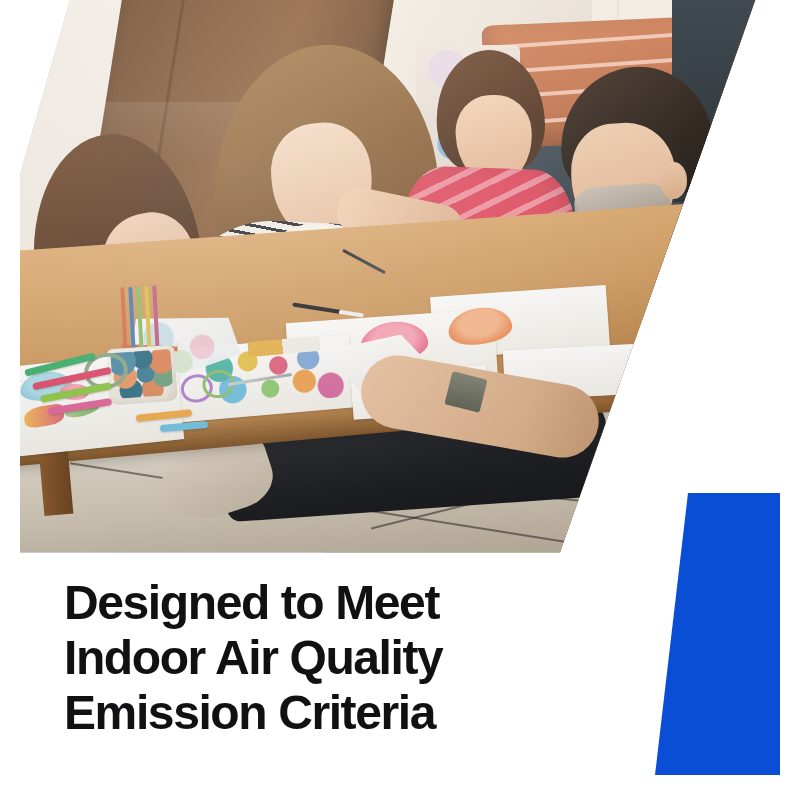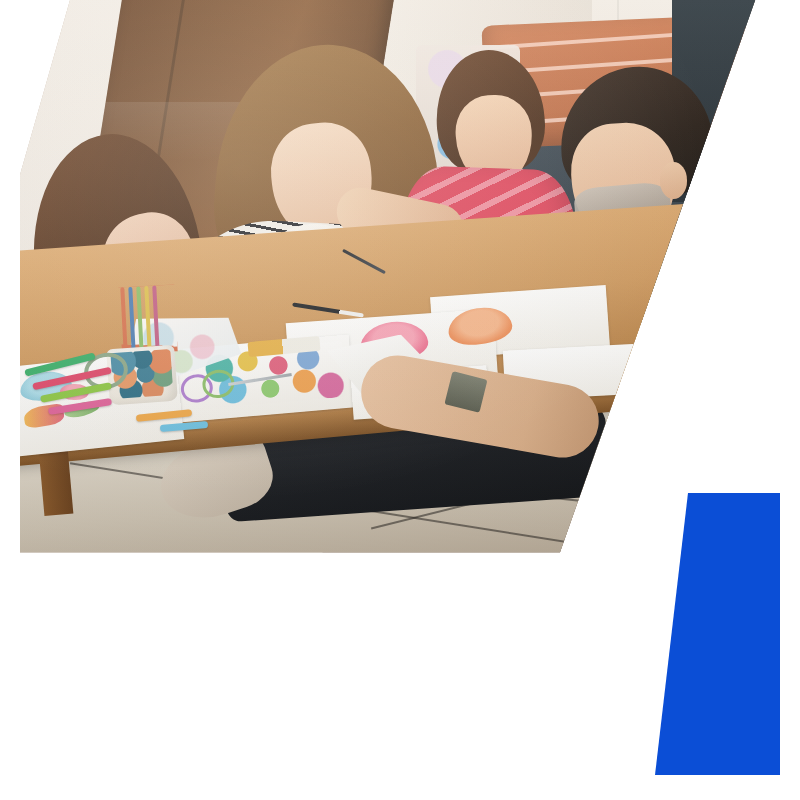--- a/index.html
+++ b/index.html
@@ -665,20 +665,23 @@
       <div class="fold-paper"></div>
       <div class="p-man-arm"></div>
       <div class="p-man-watch"></div>
       <div class="pen"></div>
       <div class="pen2"></div>
 
       <div class="photo-grade"></div>
     </div>
   </div>
 
+  <h1 class="headline">Designed to Meet
+Indoor Air Quality
+Emission Criteria</h1>
 
   <div class="accent-shape">
     <svg viewBox="0 0 150 292" preserveAspectRatio="none">
       <polygon fill="#0B4ED6" points="48,5 140,5 140,287 15,287"></polygon>
     </svg>
   </div>
 
 </div>
 
 </body></html>

